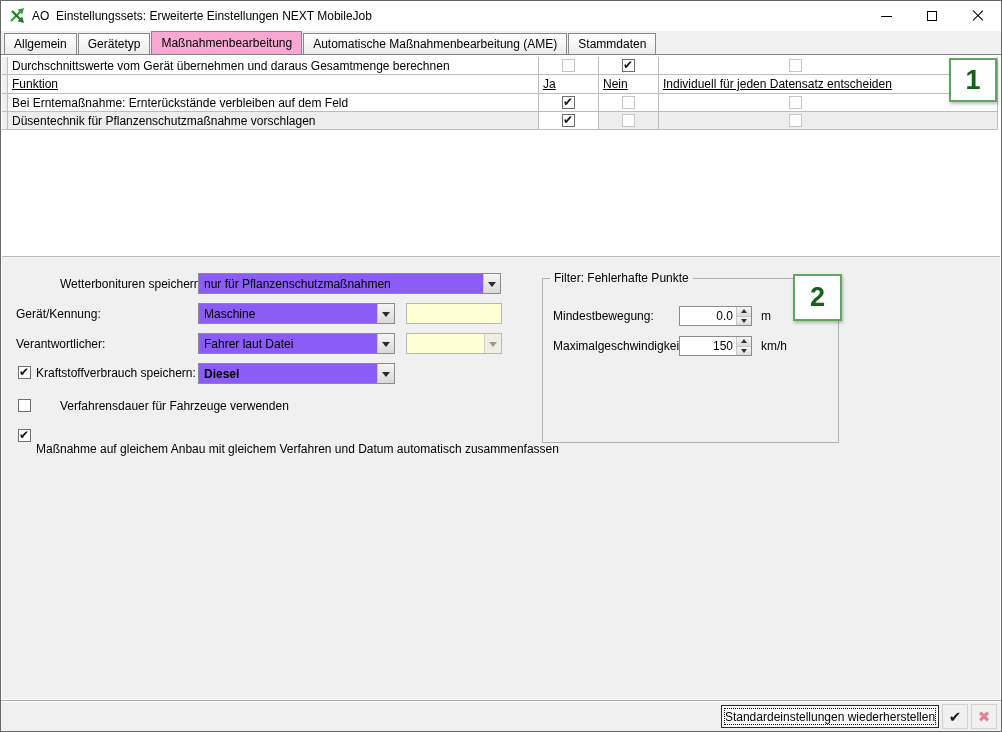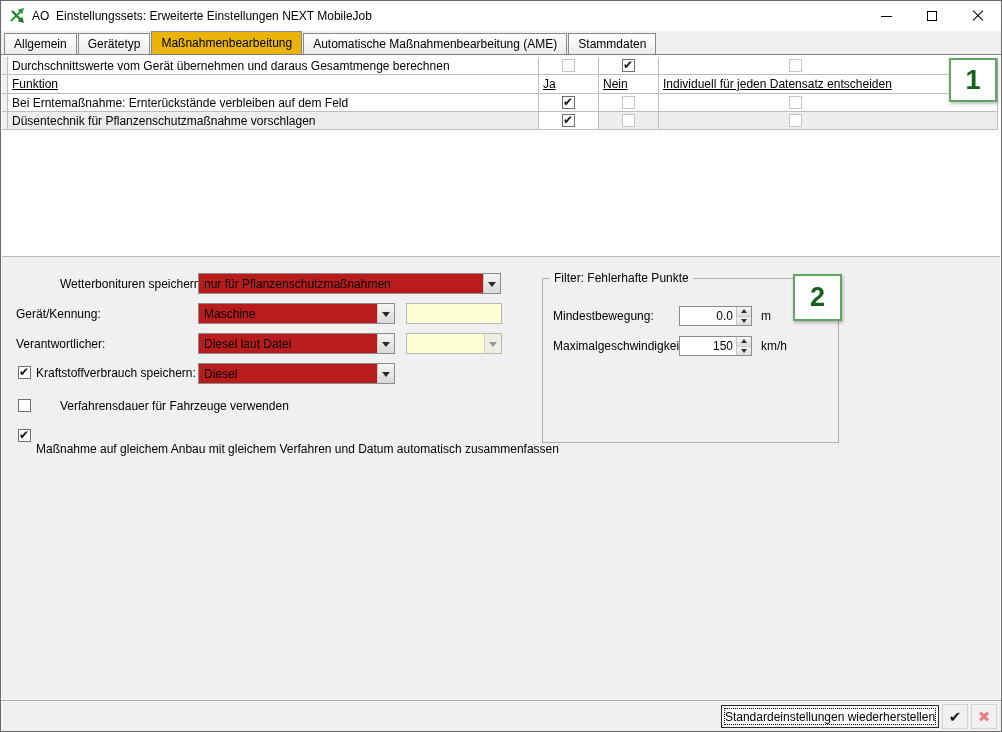--- a/index.html
+++ b/index.html
@@ -22,21 +22,21 @@
       width:14px; height:1px; background:#000; }
   .glyph-close::before { transform:rotate(45deg); }
   .glyph-close::after  { transform:rotate(-45deg); }
 
   
   .tabbar { position:absolute; top:30px; left:0; right:0; height:24px; background:#f0f0f0;
             border-bottom:1px solid #808080; display:flex; align-items:flex-end; padding-left:3px; }
   .tab { height:21px; padding:4px 9px; display:flex; align-items:center; background:#f2f2f2;
          background:linear-gradient(#ffffff,#ebebeb); border:1px solid #898989; border-bottom:none;
          margin-right:1px; position:relative; cursor:default; }
-  .tab.active { background:#eab308; height:23px; z-index:2; border-color:#7a8a99; }
+  .tab.active { background:#f9a8d4; height:23px; z-index:2; border-color:#7a8a99; }
 
   
   .content { position:absolute; top:55px; left:1px; right:1px; bottom:32px; background:#f0f0f0; }
   .table-area { position:absolute; top:0; left:0; right:0; height:201px; background:#ffffff;
                 border-bottom:1px solid #b9b9b9; }
 
   .tbl { position:absolute; top:1px; left:0; right:2px; }
   .trow { display:flex; height:18px; align-items:stretch; border-bottom:1px solid #bdbdbd; background:#fff; }
   .trow.hdr { height:19px; }
   .trow.selected { background:#ededed; }
@@ -62,21 +62,21 @@
            display:flex; align-items:center; justify-content:center;
            font-size:27px; font-weight:bold; color:#15611b; z-index:6;
            box-shadow:1px 2px 3px rgba(0,0,0,0.25); }
   .badge1 { left:947px; top:2px; width:48px; height:44px; }
   .badge2 { left:791px; top:17px; width:49px; height:47px; }
 
   
   .panel { position:absolute; top:201px; left:0; right:0; bottom:0; background:#f0f0f0; }
   .lbl { position:absolute; white-space:nowrap; }
 
-  .combo { position:absolute; height:21px; background:#b91c1c; border:1px solid #8c8c8c;
+  .combo { position:absolute; height:21px; background:#8b5cf6; border:1px solid #8c8c8c;
            display:flex; align-items:center; }
   .combo .txt { flex:1; padding:0 5px; white-space:nowrap; overflow:hidden; }
   .combo .btn { width:17px; align-self:stretch; flex:none; border-left:1px solid #c8c8c8;
                 background:linear-gradient(#f5f5f5,#d9d9d9); display:flex; align-items:center; justify-content:center; }
   .combo .btn i { border:4px solid transparent; border-top:5px solid #2b2b2b; margin-top:5px; }
   .combo.yellow { background:#ffffd6; border-color:#b8b8ae; }
   .combo.yellow .btn { background:#eeeee4; border-left-color:#cfcfc5; }
   .combo.yellow .btn i { border-top-color:#9a9a9a; }
 
   .yfield { position:absolute; height:21px; background:#ffffd6; border:1px solid #b8b8ae;
@@ -244,35 +244,35 @@
       <div class="combo" style="left:196px; top:46px; width:197px;">
         <span class="txt">Maschine</span>
         <span class="btn">
             <i></i>
           </span>
       </div>
       <input class="yfield" style="left: 404px; top: 46px; width: 96px;" value="">
 
       <span class="lbl" style="left:14px; top:80px;">Verantwortlicher:</span>
       <div class="combo" style="left:196px; top:76px; width:197px;">
-        <span class="txt">Diesel laut Datei</span>
+        <span class="txt">Fahrer laut Datei</span>
         <span class="btn">
             <i></i>
           </span>
       </div>
       <div class="combo yellow" style="left:404px; top:76px; width:96px;">
         <span class="txt"></span>
         <span class="btn">
             <i></i>
           </span>
       </div>
 
       <span class="fcheck checked" style="left:16px; top:109px;"></span>
       <span class="lbl" style="left:34px; top:109px;">Kraftstoffverbrauch speichern:</span>
-      <div class="combo" style="left:196px; top:106px; width:197px;">
+      <div class="combo" style="left:196px; top:106px; width:197px;font-weight:bold;">
         <span class="txt">Diesel</span>
         <span class="btn">
             <i></i>
           </span>
       </div>
 
       <span class="fcheck" style="left:16px; top:142px;"></span>
       <span class="lbl" style="left:34px; top:142px;margin-left:24px;">Verfahrensdauer für Fahrzeuge verwenden</span>
 
       <span class="fcheck checked" style="left:16px; top:172px;"></span>

